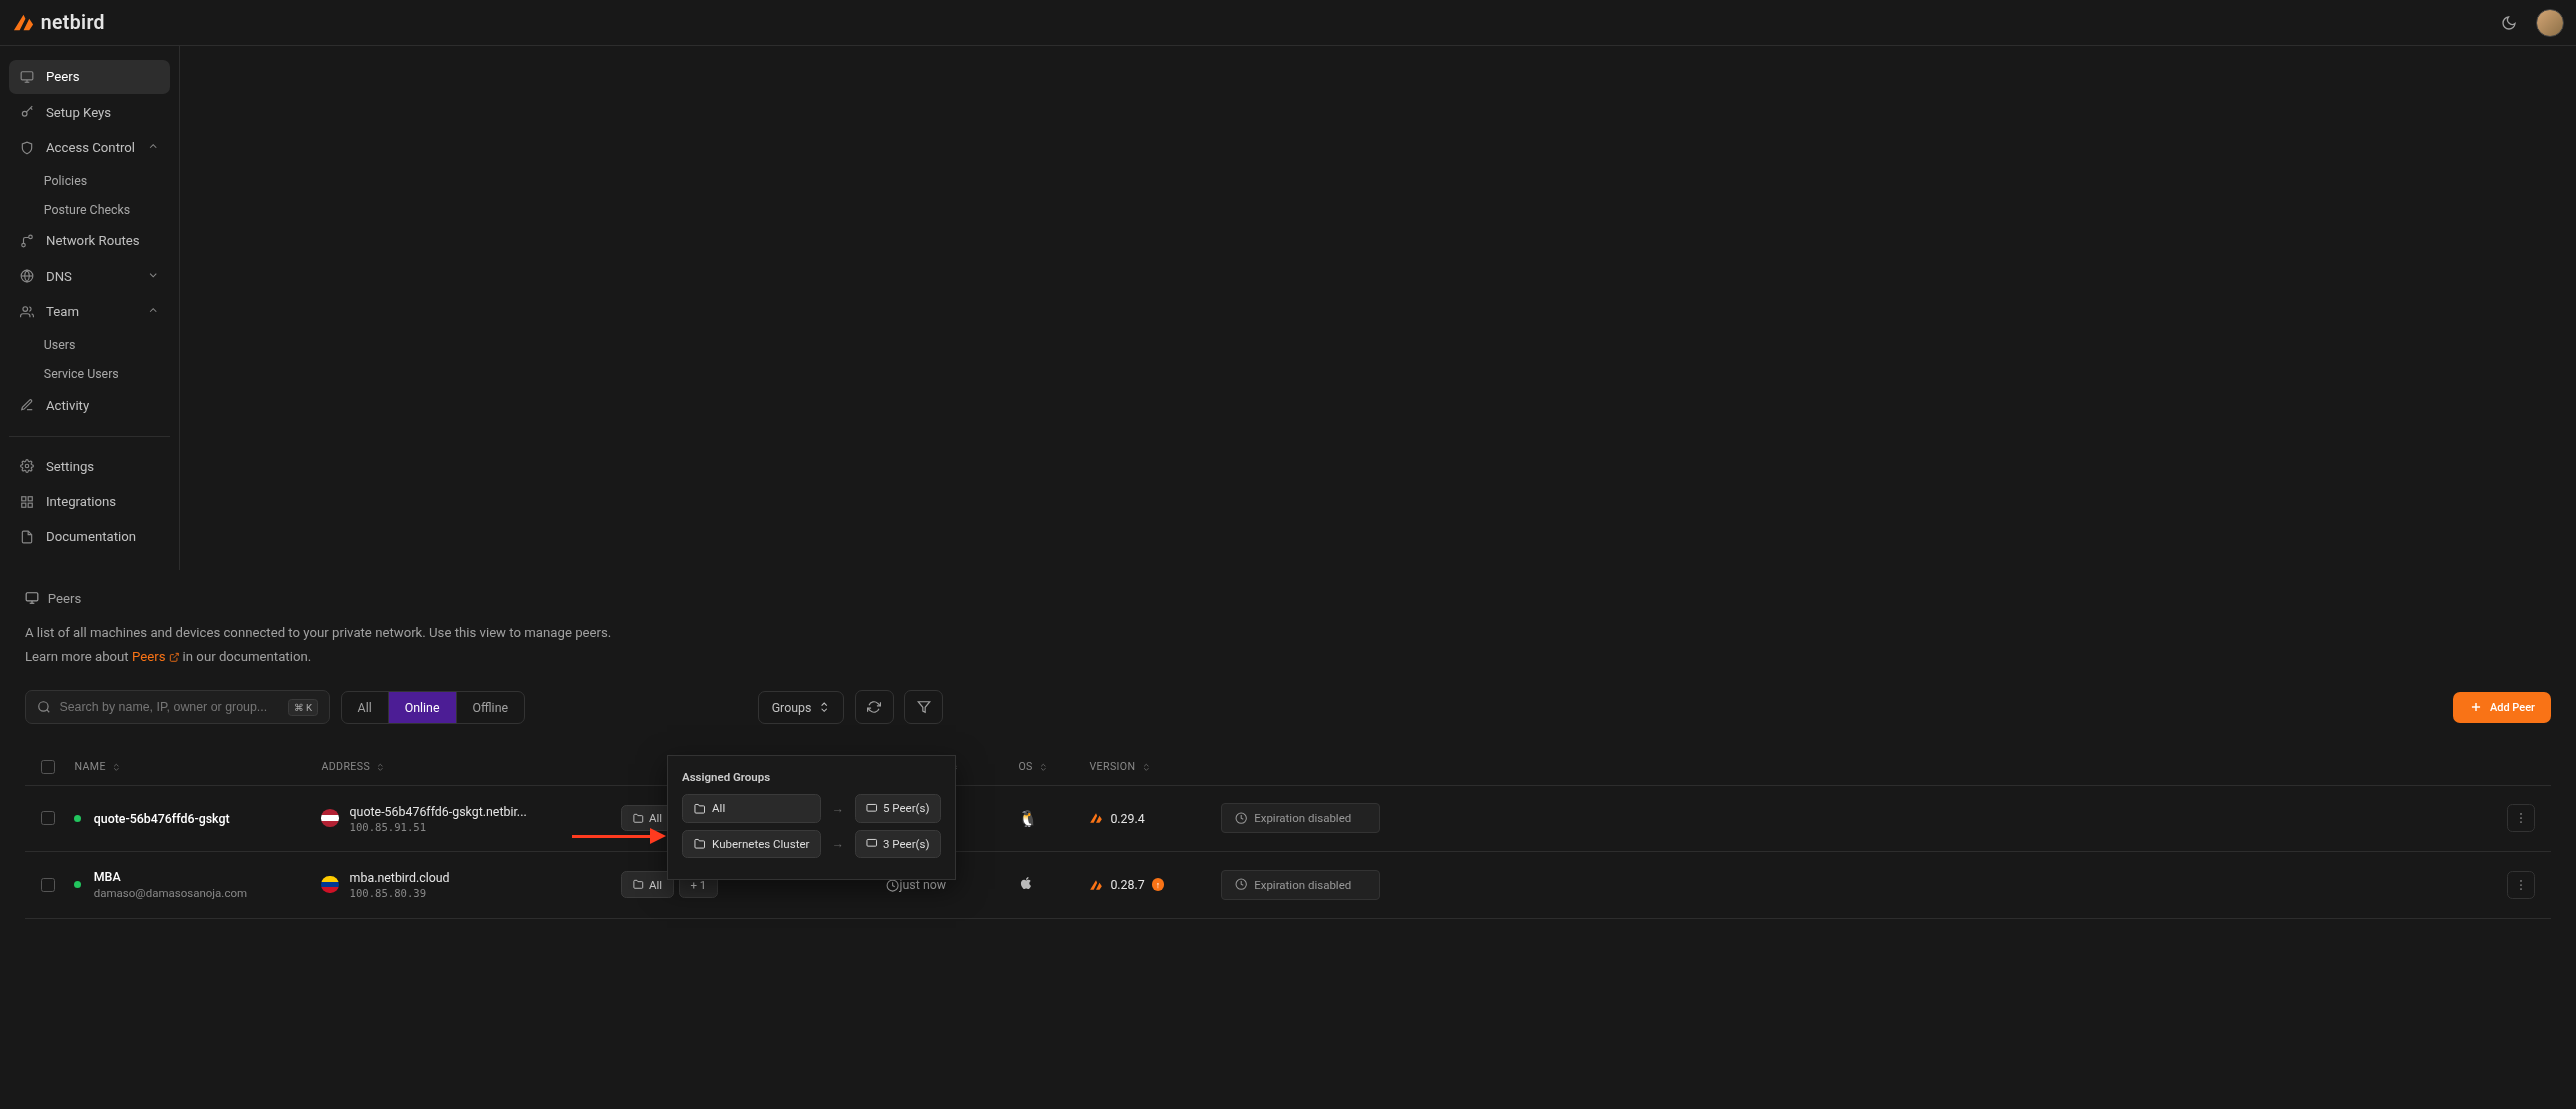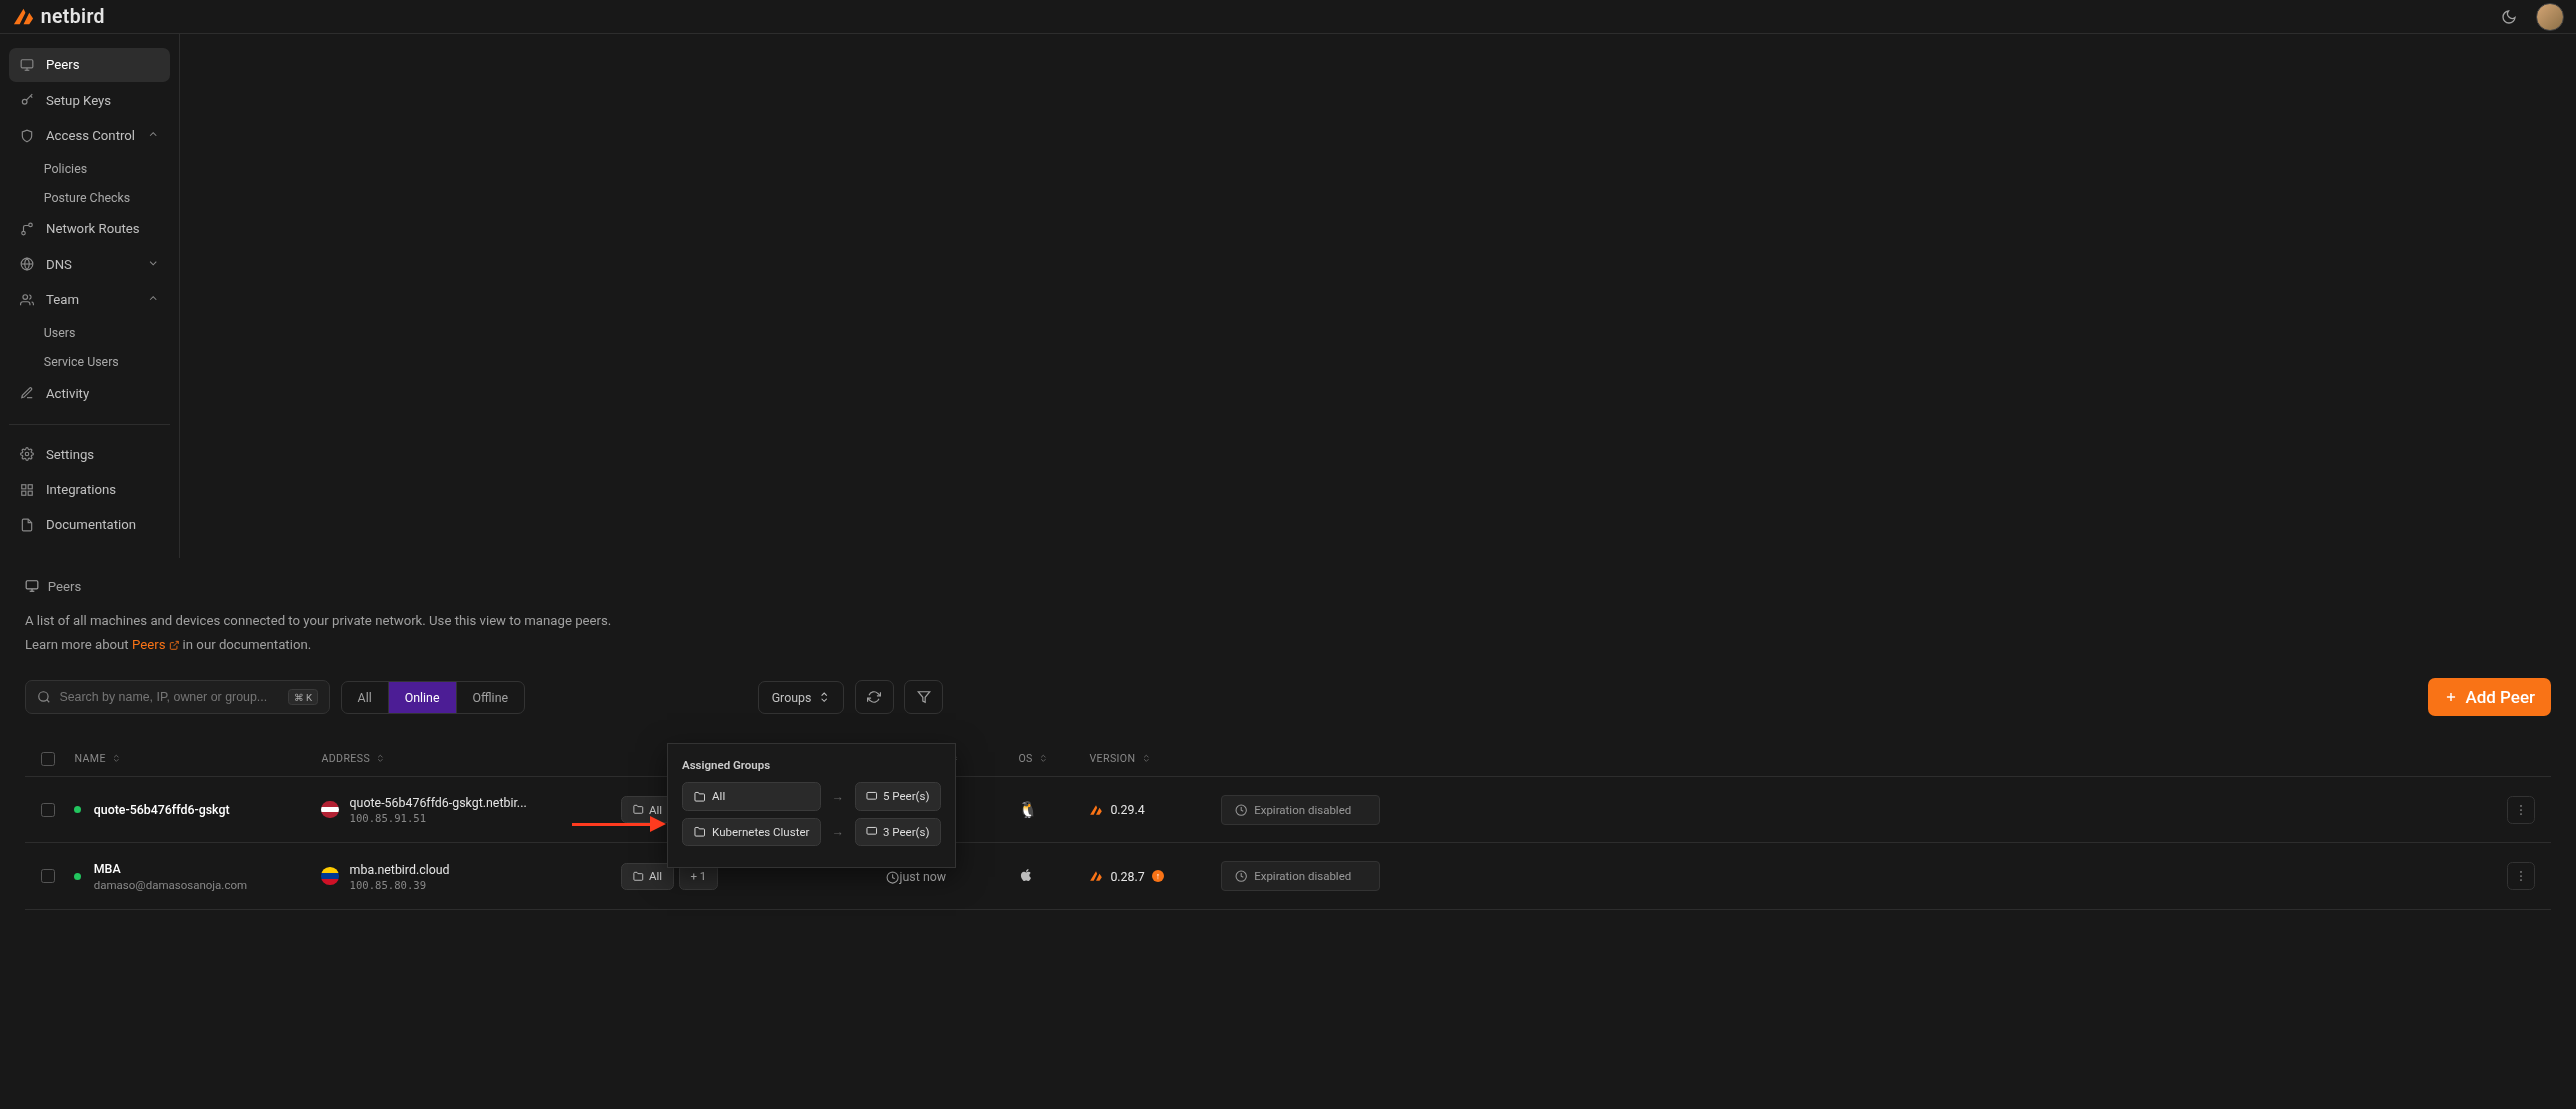--- a/index.html
+++ b/index.html
@@ -6,21 +6,21 @@
 body {
   font-family: -apple-system, BlinkMacSystemFont, "Segoe UI", Roboto, sans-serif;
   background: #181818;
   color: #e5e5e5;
   width: 2576px;
   height: 1110px;
   overflow: hidden;
 }
 
 .topbar {
-  height: 34px;
+  height: 46px;
   border-bottom: 0.9px solid #2d2d2d;
   display: flex;
   align-items: center;
   justify-content: space-between;
   padding: 0 12.4px;
 }
 .logo { display: flex; align-items: center; gap: 5.3px; }
 .logo-text { font-size: 19.4px; font-weight: 600; letter-spacing: 0.4px; color: #e5e5e5; }
 .topbar-right { display: flex; align-items: center; gap: 14px; }
 .theme-toggle { width: 25px; height: 25px; display:flex;align-items:center;justify-content:center;color:#a0a0a0;cursor:pointer;}
@@ -71,21 +71,21 @@
 .seg-btn:last-child{border-right:none;}
 .seg-btn.active { background:#4c1d95;color:#fff;}
 .tool-btn {
   display:flex;align-items:center;gap:7px;padding:8px 12.4px;border:0.9px solid #333;border-radius:7px;
   font-size:12.4px;color:#c0c0c0;cursor:pointer;
 }
 .icon-btn { width:39px;height:34px;display:flex;align-items:center;justify-content:center;border:0.9px solid #333;border-radius:7px;color:#a0a0a0;cursor:pointer;}
 .spacer { flex:1;}
 .primary-btn {
   display:flex;align-items:center;gap:7px;background:#f97316;color:#fff;padding:8.8px 16px;
-  border-radius:7px;font-size:17px;font-weight:500;cursor:pointer;
+  border-radius:7px;font-size:11px;font-weight:500;cursor:pointer;
 }
 
 .table { width:100%;}
 .thead { display:flex;align-items:center;padding:10.6px 16px;color:#888;font-size:10.6px;letter-spacing:0.4px;border-bottom:0.9px solid #2d2d2d;}
 .th { display:flex;align-items:center;gap:5.3px;}
 .th.name{width:247px;}
 .th.addr{width:300px;}
 .th.groups{width:265px;}
 .th.last{width:132px;}
 .th.os{width:71px;}

